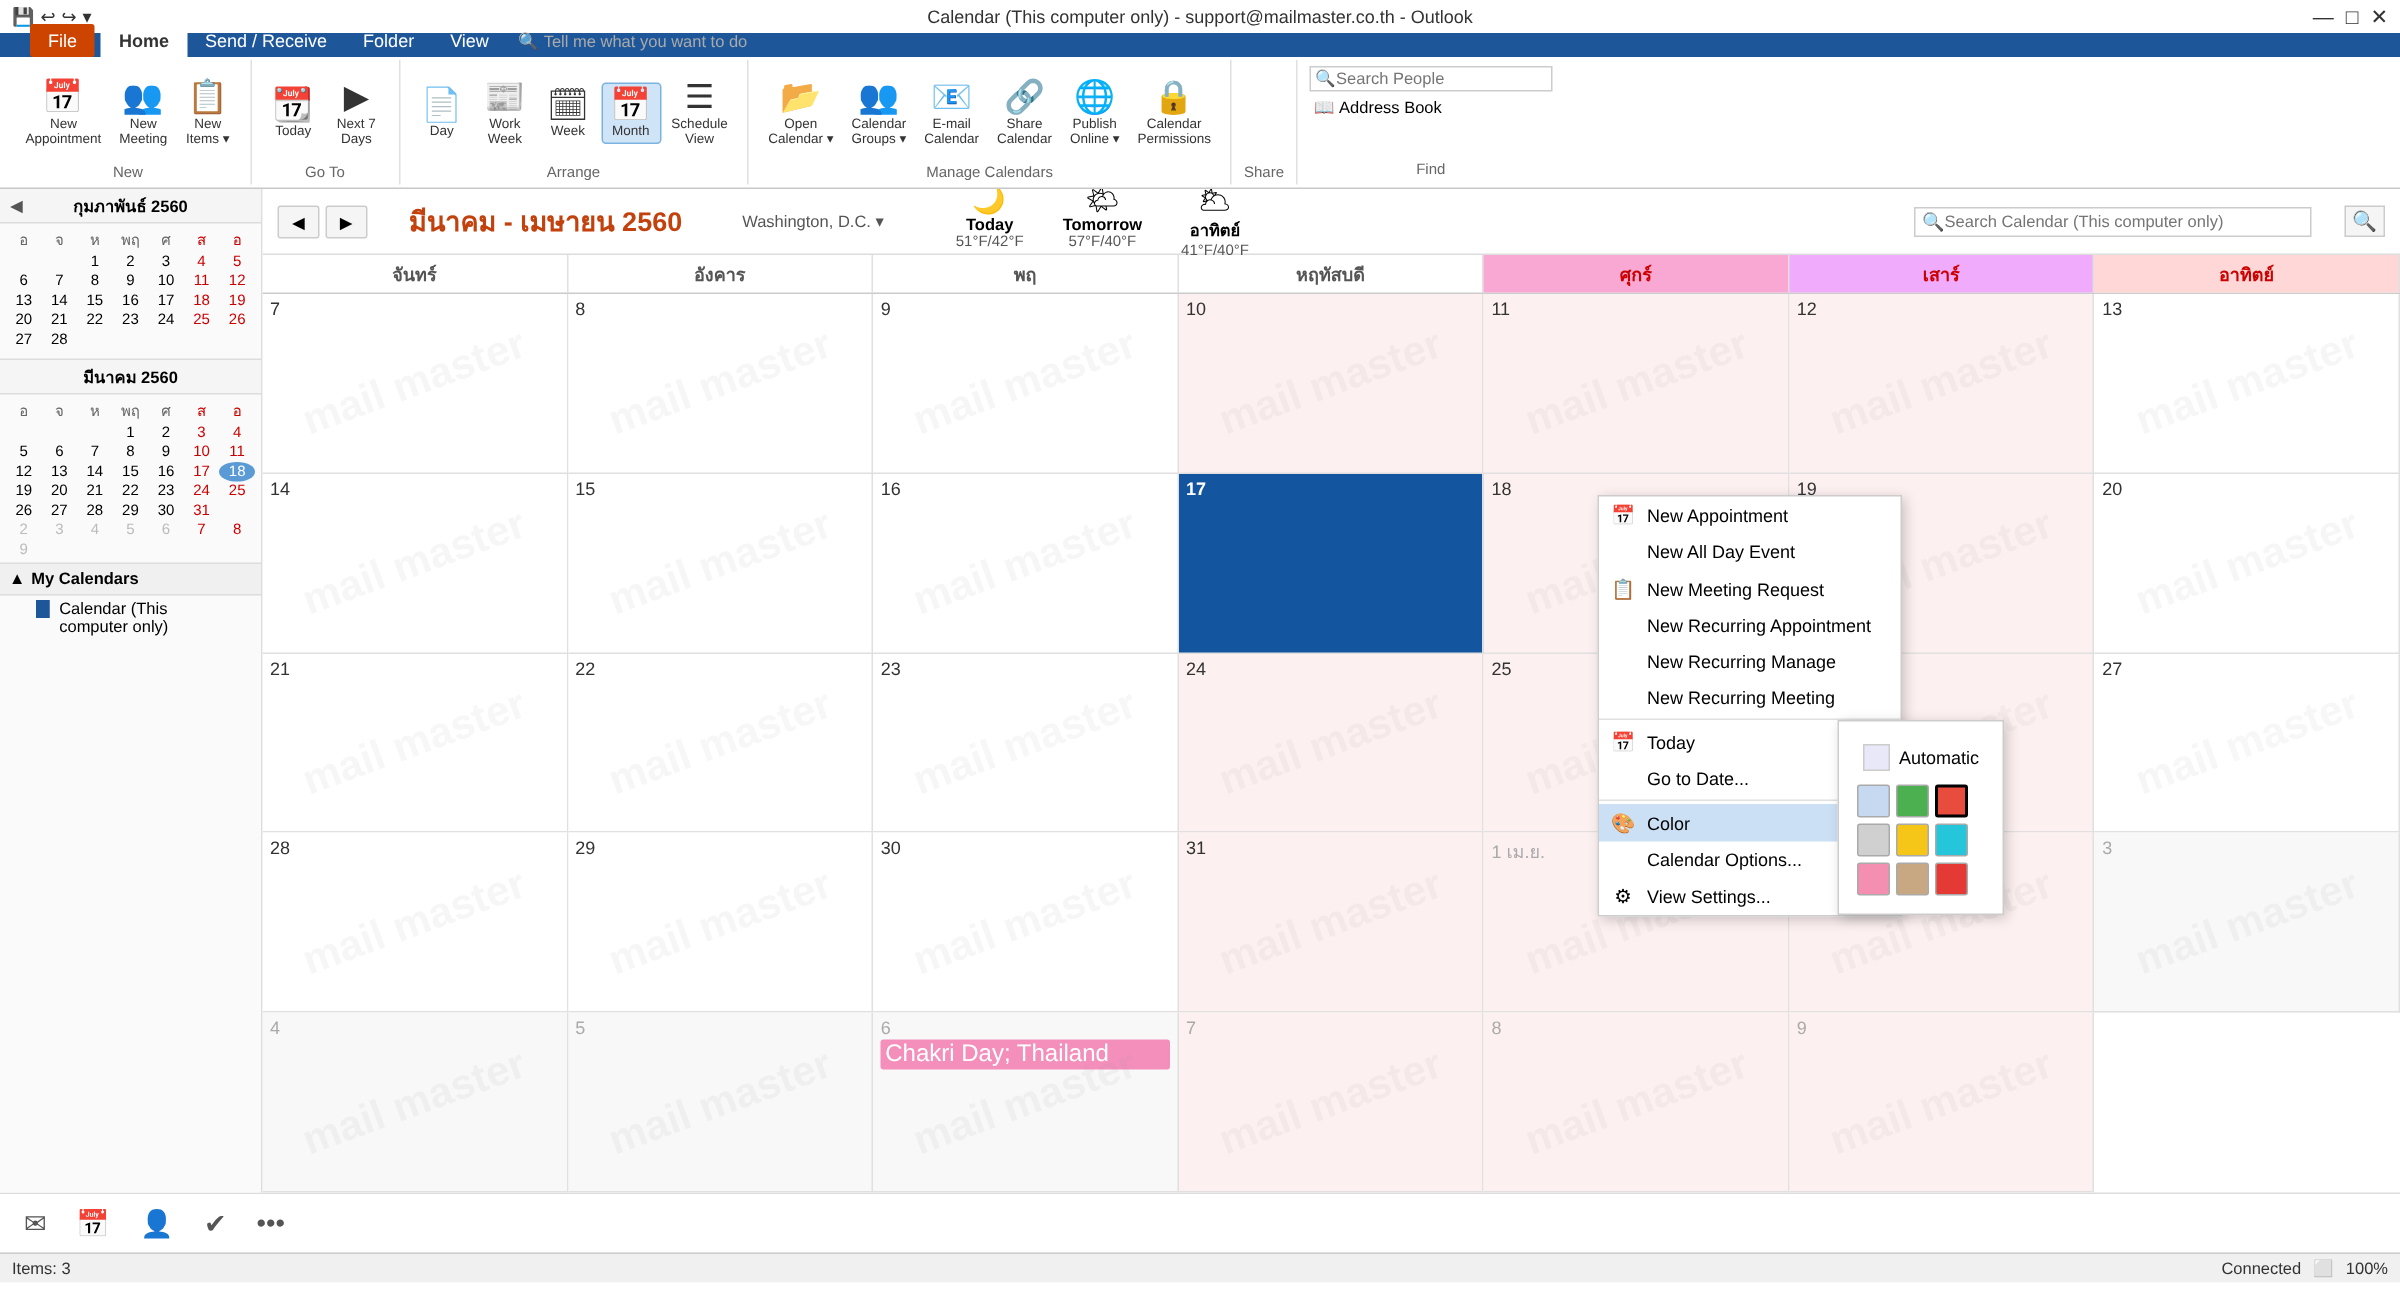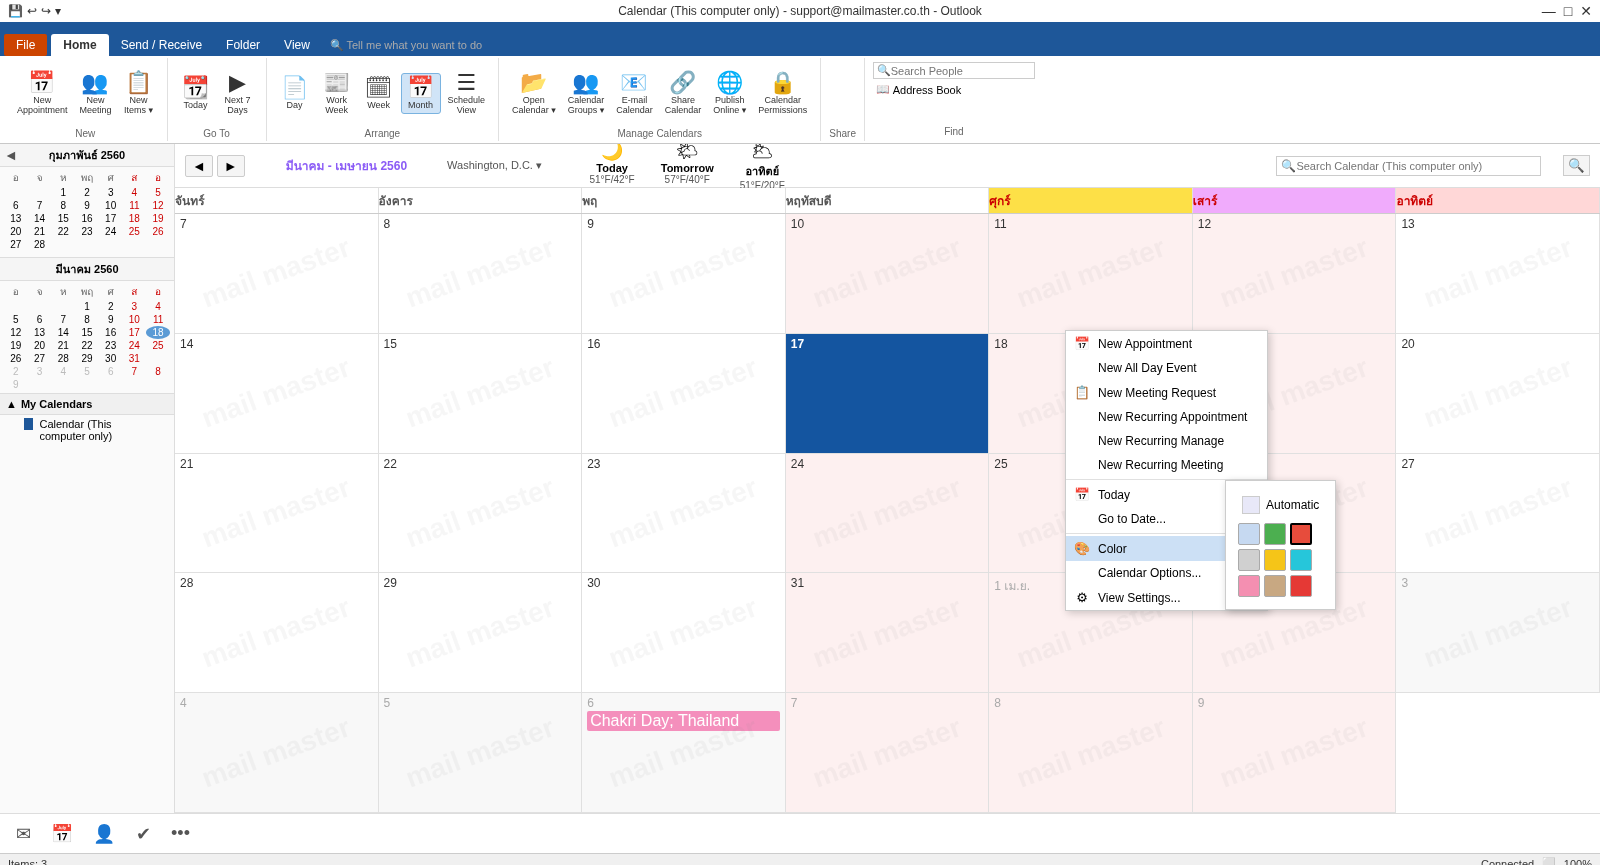--- a/index.html
+++ b/index.html
@@ -17,23 +17,23 @@
       color: #333;
     }
     .title-bar-left { display: flex; align-items: center; gap: 4px; }
     .title-bar-right { display: flex; gap: 8px; font-size: 14px; }
     .title-bar-center { position: absolute; left: 50%; transform: translateX(-50%); font-size: 12px; color: #333; }
 
     
     .ribbon-tabs {
       display: flex;
       background: #1e5799;
-      height: 34px;
+      height: 16px;
       align-items: flex-end;
-      padding-left: 4px;
+      padding-left: 20px;
     }
     .ribbon-tab {
       padding: 4px 12px;
       color: #fff;
       font-size: 12px;
       cursor: pointer;
       border-radius: 3px 3px 0 0;
     }
     .ribbon-tab.active {
       background: #fff;
@@ -169,21 +169,21 @@
     }
     .cal-nav-btns { display: flex; gap: 4px; }
     .cal-nav-btn {
       border: 1px solid #ccc;
       background: #f5f5f5;
       padding: 2px 6px;
       cursor: pointer;
       font-size: 14px;
       border-radius: 2px;
     }
-    .cal-title { font-size: 12px; font-weight: bold; color: #8b5cf6; margin-left: 21px; }
+    .cal-title { font-size: 18px; font-weight: bold; color: #c2410c; margin-left: 8px; }
     .cal-location { font-size: 11px; color: #555; margin-left: auto; }
     .weather-block {
       display: flex;
       flex-direction: column;
       align-items: center;
       font-size: 10px;
       padding: 0 8px;
     }
     .weather-block .day { font-weight: bold; font-size: 11px; }
     .weather-block .temp { color: #555; }
@@ -209,27 +209,28 @@
       flex-direction: column;
       overflow: hidden;
     }
     .cal-grid-header {
       display: grid;
       grid-template-columns: repeat(7, 1fr);
       background: #fff;
       border-bottom: 1px solid #ccc;
     }
     .cal-grid-header-cell {
+      text-align: center;
       padding: 3px 0;
       font-size: 12px;
       font-weight: bold;
       color: #555;
       border-right: 1px solid #e0e0e0;
     }
-    .cal-grid-header-cell.friday { background: #fde047; color: #c00; }
+    .cal-grid-header-cell.friday { background: #f9a8d4; color: #c00; }
     .cal-grid-header-cell.sunday { background: #ffd7d7; color: #c00; }
     .cal-cell {
       border-right: 1px solid #e0e0e0;
       border-bottom: 1px solid #e0e0e0;
       padding: 3px 5px;
       position: relative;
       min-height: 90px;
       background: #fff;
       overflow: hidden;
     }
@@ -682,21 +683,21 @@
           <span class="temp">51°F/42°F</span>
         </div>
         <div class="weather-block">
           <span class="weather-icon">🌤</span>
           <span class="day">Tomorrow</span>
           <span class="temp">57°F/40°F</span>
         </div>
         <div class="weather-block">
           <span class="weather-icon">🌥</span>
           <span class="day">อาทิตย์</span>
-          <span class="temp">51°F/20°F</span>
+          <span class="temp">41°F/40°F</span>
         </div>
       </div>
 
       <div class="cal-search" style="margin-left:auto">
         <span>🔍</span>
         <input type="text" placeholder="Search Calendar (This computer only)" style="border: none; outline: none; font-size: 11px; width: 240px;">
       </div>
       <button style="border:1px solid #ccc;background:#f5f5f5;padding:2px 4px;cursor:pointer;margin-left:2px;">🔍</button>
     </div>
 

